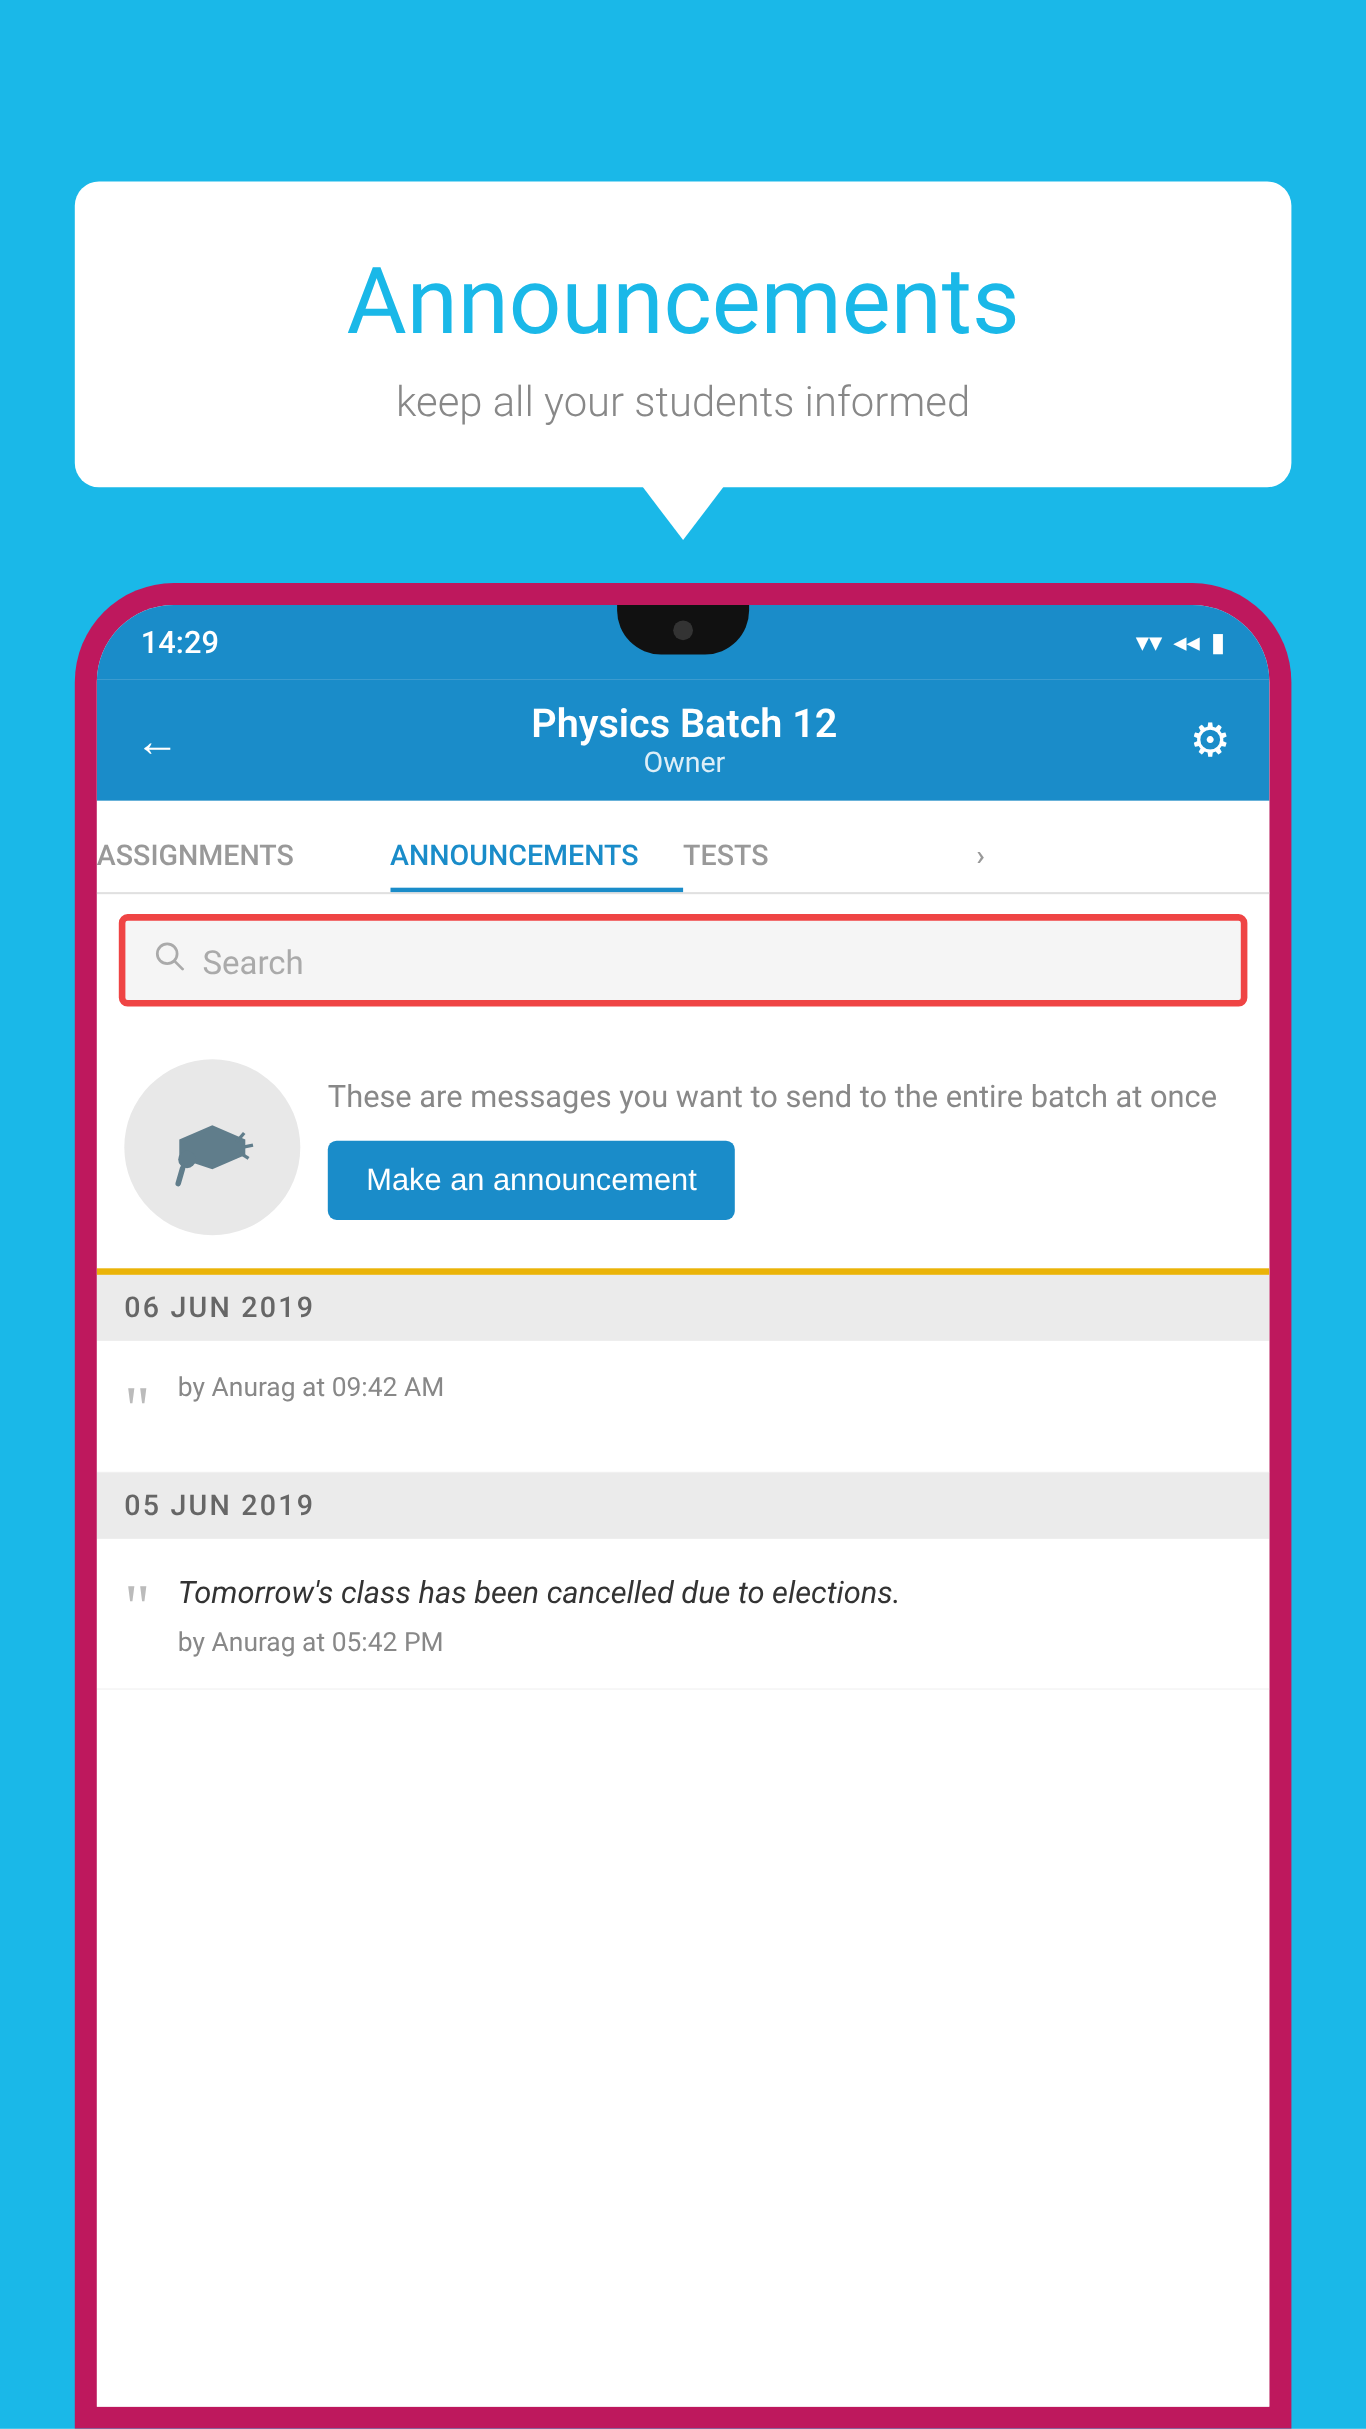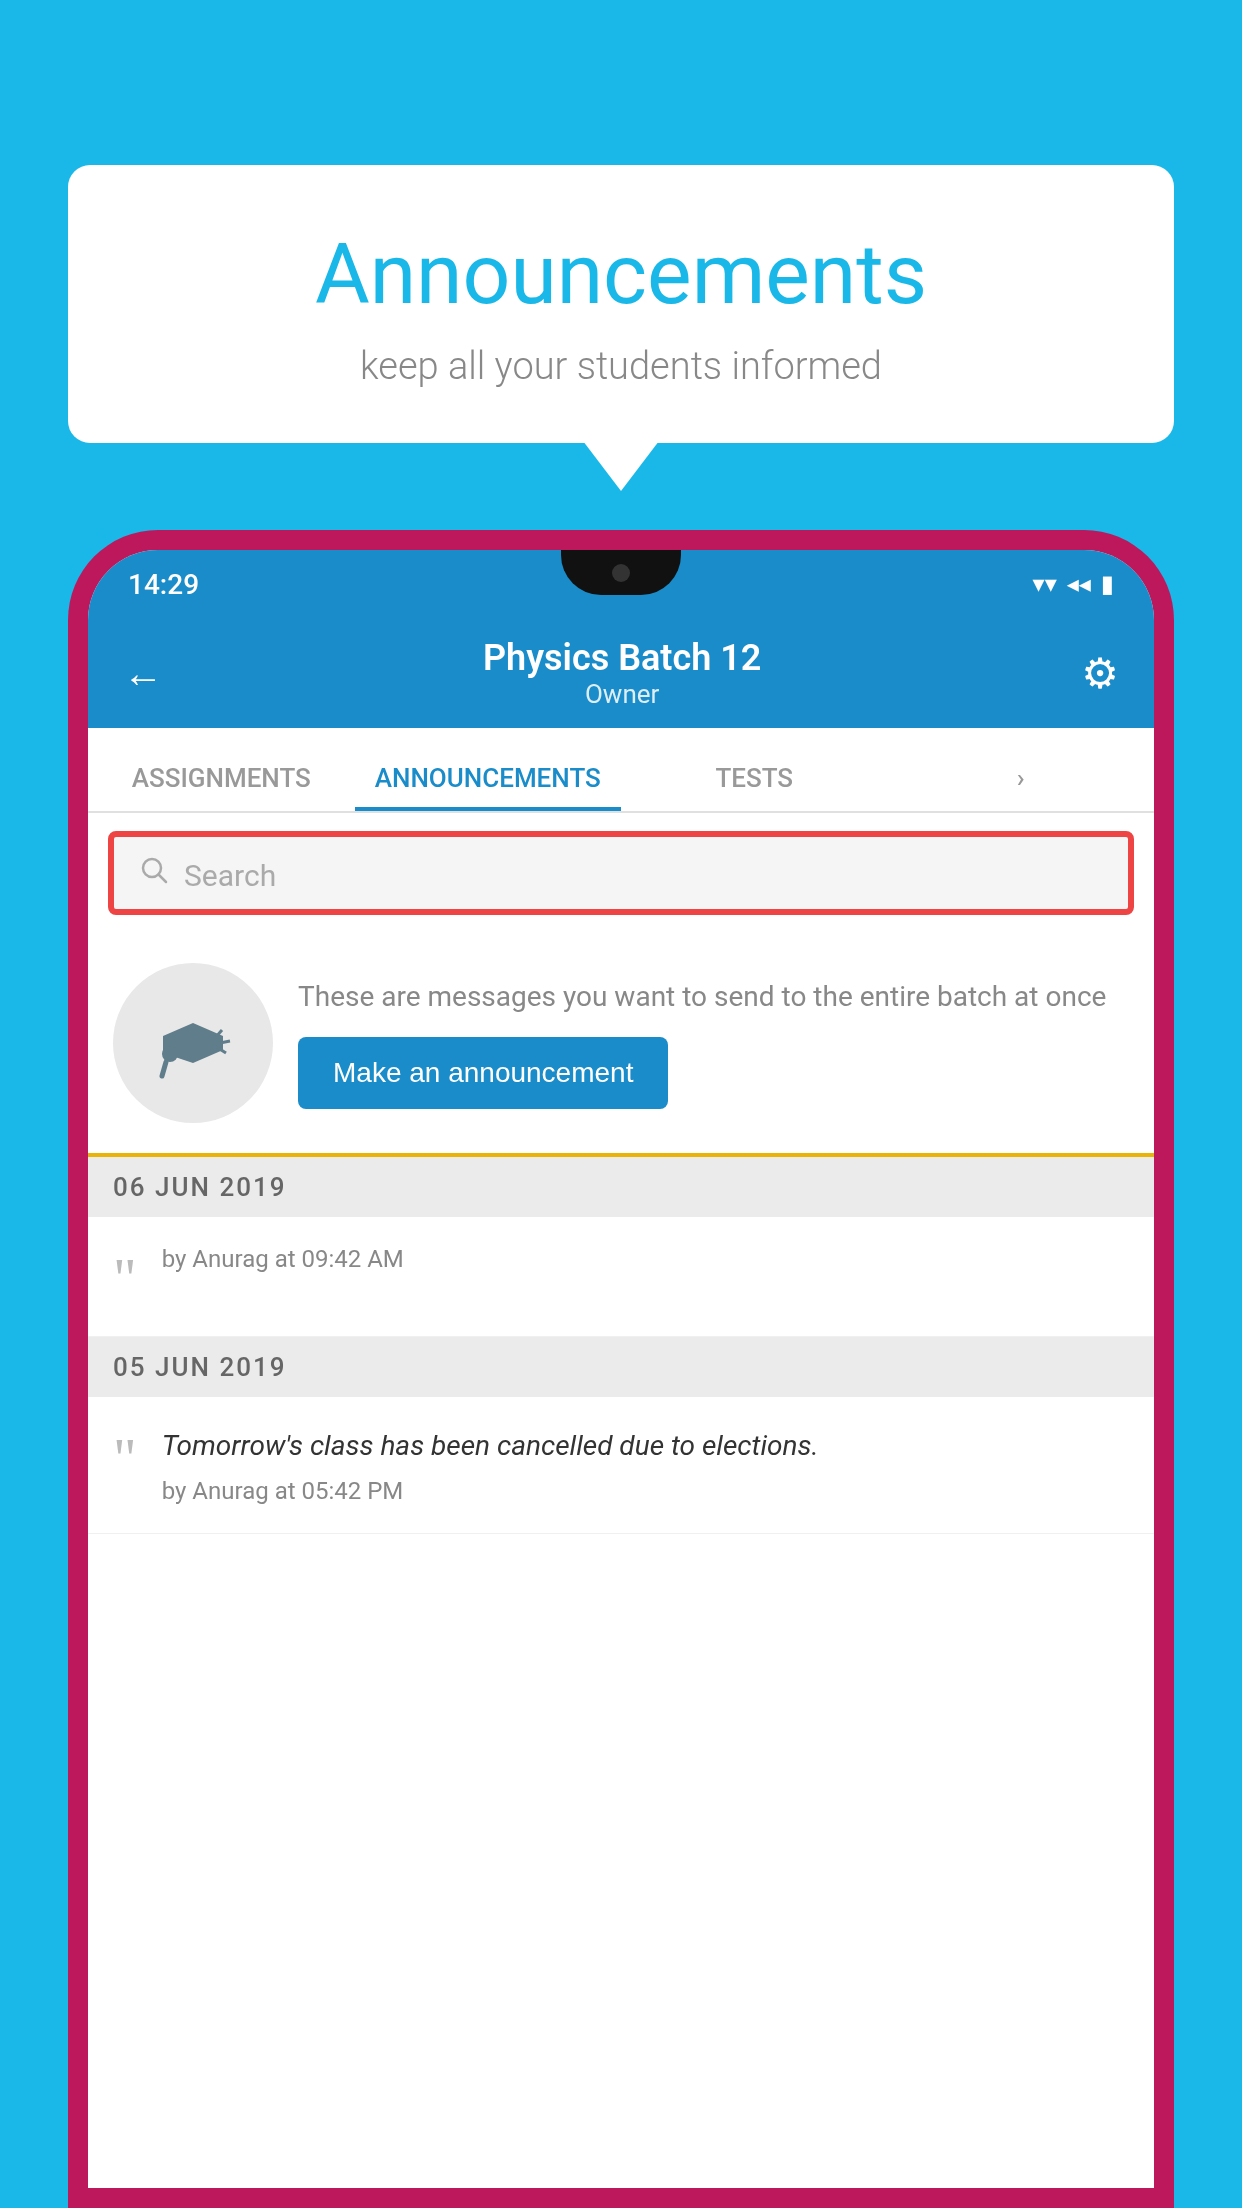--- a/index.html
+++ b/index.html
@@ -168,21 +168,21 @@
     .tab-bar {
       background: white;
       display: flex;
       height: 85px;
       align-items: flex-end;
       border-bottom: 2px solid #e0e0e0;
     }
 
     .tab-item {
       flex: 1;
-      text-align: center;
+      text-align: left;
       padding-bottom: 18px;
       font-size: 26px;
       font-weight: 500;
       color: #999;
       cursor: pointer;
       position: relative;
     }
 
     .tab-item.active {
       color: #1a8cc9;
@@ -226,21 +226,21 @@
       color: #aaa;
       font-size: 30px;
     }
 
     
     .announcement-promo {
       display: flex;
       align-items: center;
       padding: 30px 25px;
       gap: 25px;
-      border-bottom: 4px solid #eab308;
+      border-bottom: 6px solid #eab308;
     }
 
     .promo-icon {
       width: 160px;
       height: 160px;
       border-radius: 50%;
       background: #e8e8e8;
       display: flex;
       align-items: center;
       justify-content: center;

